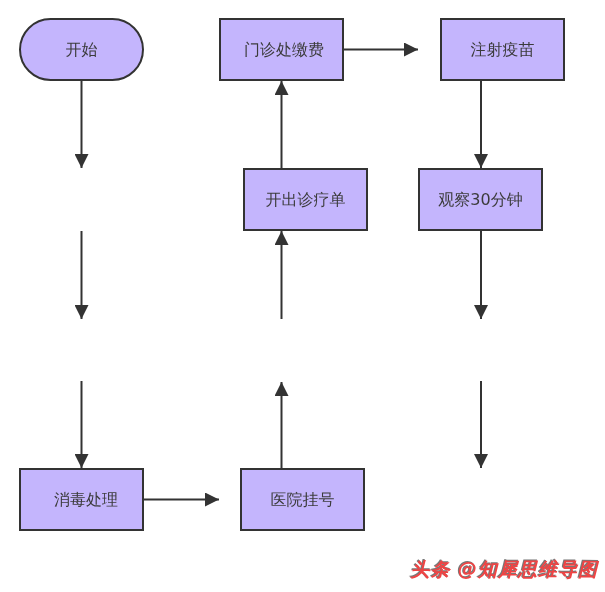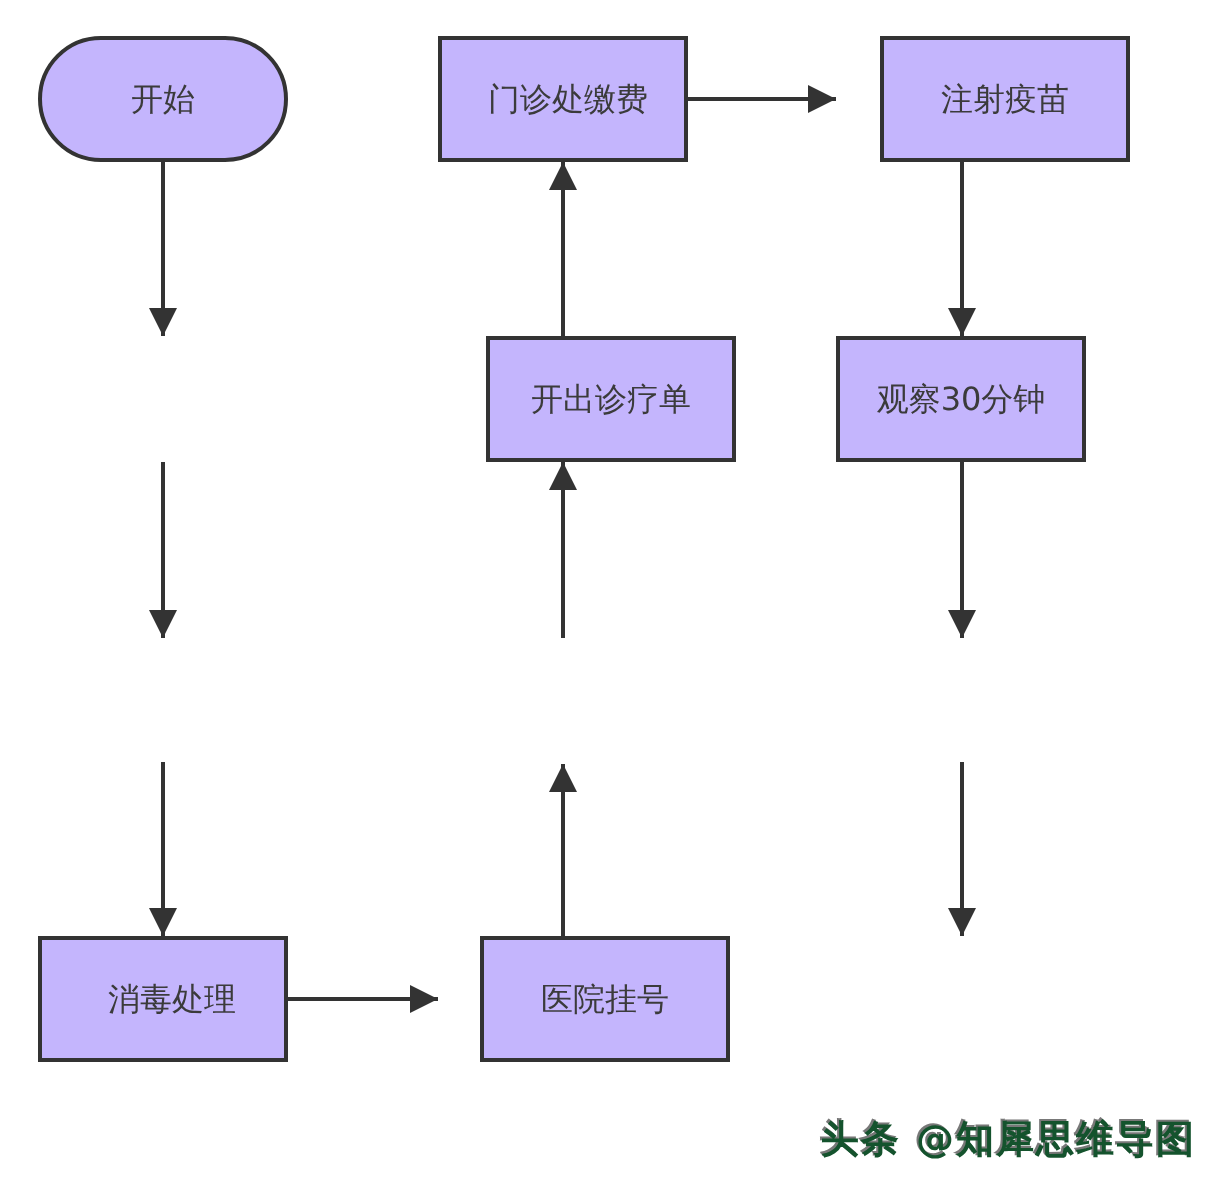--- a/index.html
+++ b/index.html
@@ -42,22 +42,23 @@
   .terminator {
     border-radius: 31.5px;
   }
   .watermark {
     position: absolute;
     right: 7px;
     bottom: 9px;
     font-size: 19px;
     font-weight: bold;
     letter-spacing: 1px;
-    color: #14532d;
+    color: #ef4444;
     text-shadow: -1px -1px 0 #787878, 1.5px 1.5px 0 #ffffff;
+    font-style: italic;
   }
 </style>
 </head>
 <body>
 
 <div class="canvas">
 
   <svg class="arrows" viewBox="0 0 605 592" xmlns="http://www.w3.org/2000/svg">
     <defs>
       <marker id="ah" viewBox="0 0 10 10" refX="10" refY="5" markerWidth="7" markerHeight="7" orient="auto">

